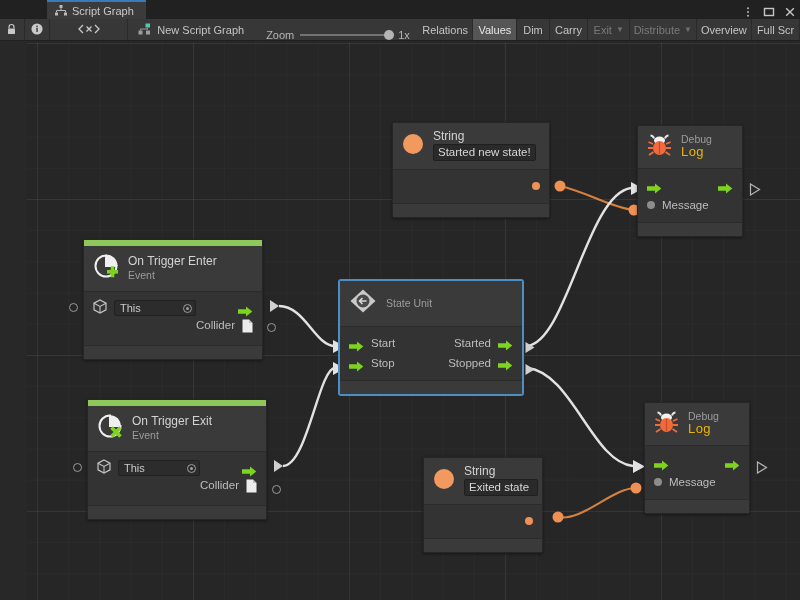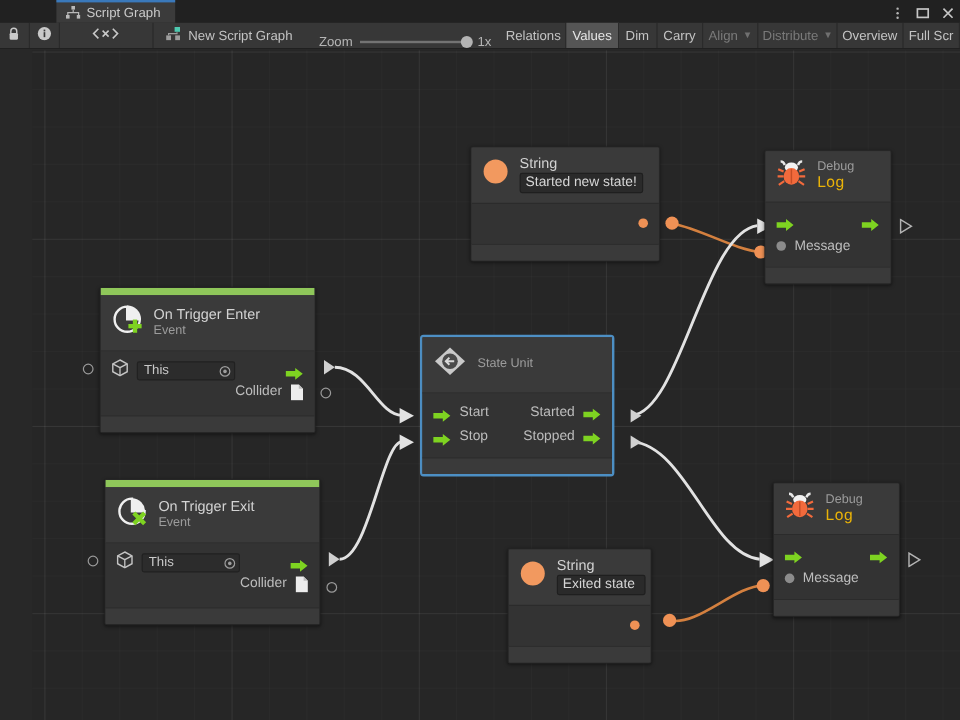--- a/index.html
+++ b/index.html
@@ -229,21 +229,21 @@
     <div class="tb-btn active">
       <span>Values</span>
     </div>
     <div class="tb-btn">
       <span>Dim</span>
     </div>
     <div class="tb-btn">
       <span>Carry</span>
     </div>
     <div class="tb-btn dim">
-      <span>Align</span>
+      <span>Exit</span>
       <span class="caret">▼</span>
     </div>
     <div class="tb-btn dim">
       <span>Distribute</span>
       <span class="caret">▼</span>
     </div>
     <div class="tb-btn">
       <span>Overview</span>
     </div>
     <div class="tb-btn">
@@ -421,21 +421,21 @@
                 <path d="M0.5 0.5 H7 L10.5 4 V13.5 H0.5 Z" fill="#ededed"></path>
                 <path d="M7 0.5 V4 H10.5" fill="#bcbcbc"></path>
               </svg>
             </span>
           </span>
         </div>
       </div>
       <div class="node-foot"></div>
     </div>
 
-    <div class="node selected" style="left:324px; top:238px; width:160px;">
+    <div class="node selected" style="left:312px; top:238px; width:184px;">
       <div class="node-head">
         <span>
           <svg class="state-icon" viewBox="0 0 28 26">
             <path d="M14 1.5 L26.5 13 L14 24.5 L1.5 13 Z" fill="#c9c9c9"></path>
             <circle cx="14" cy="13" r="6.5" fill="#4a4a4a"></circle>
             <path d="M17.5 13 H11 M13.5 10 L10.5 13 L13.5 16" stroke="#d8d8d8" stroke-width="1.6" fill="none"></path>
           </svg>
         </span>
         <div class="node-head-text">
           <span class="node-sub">State Unit</span>

